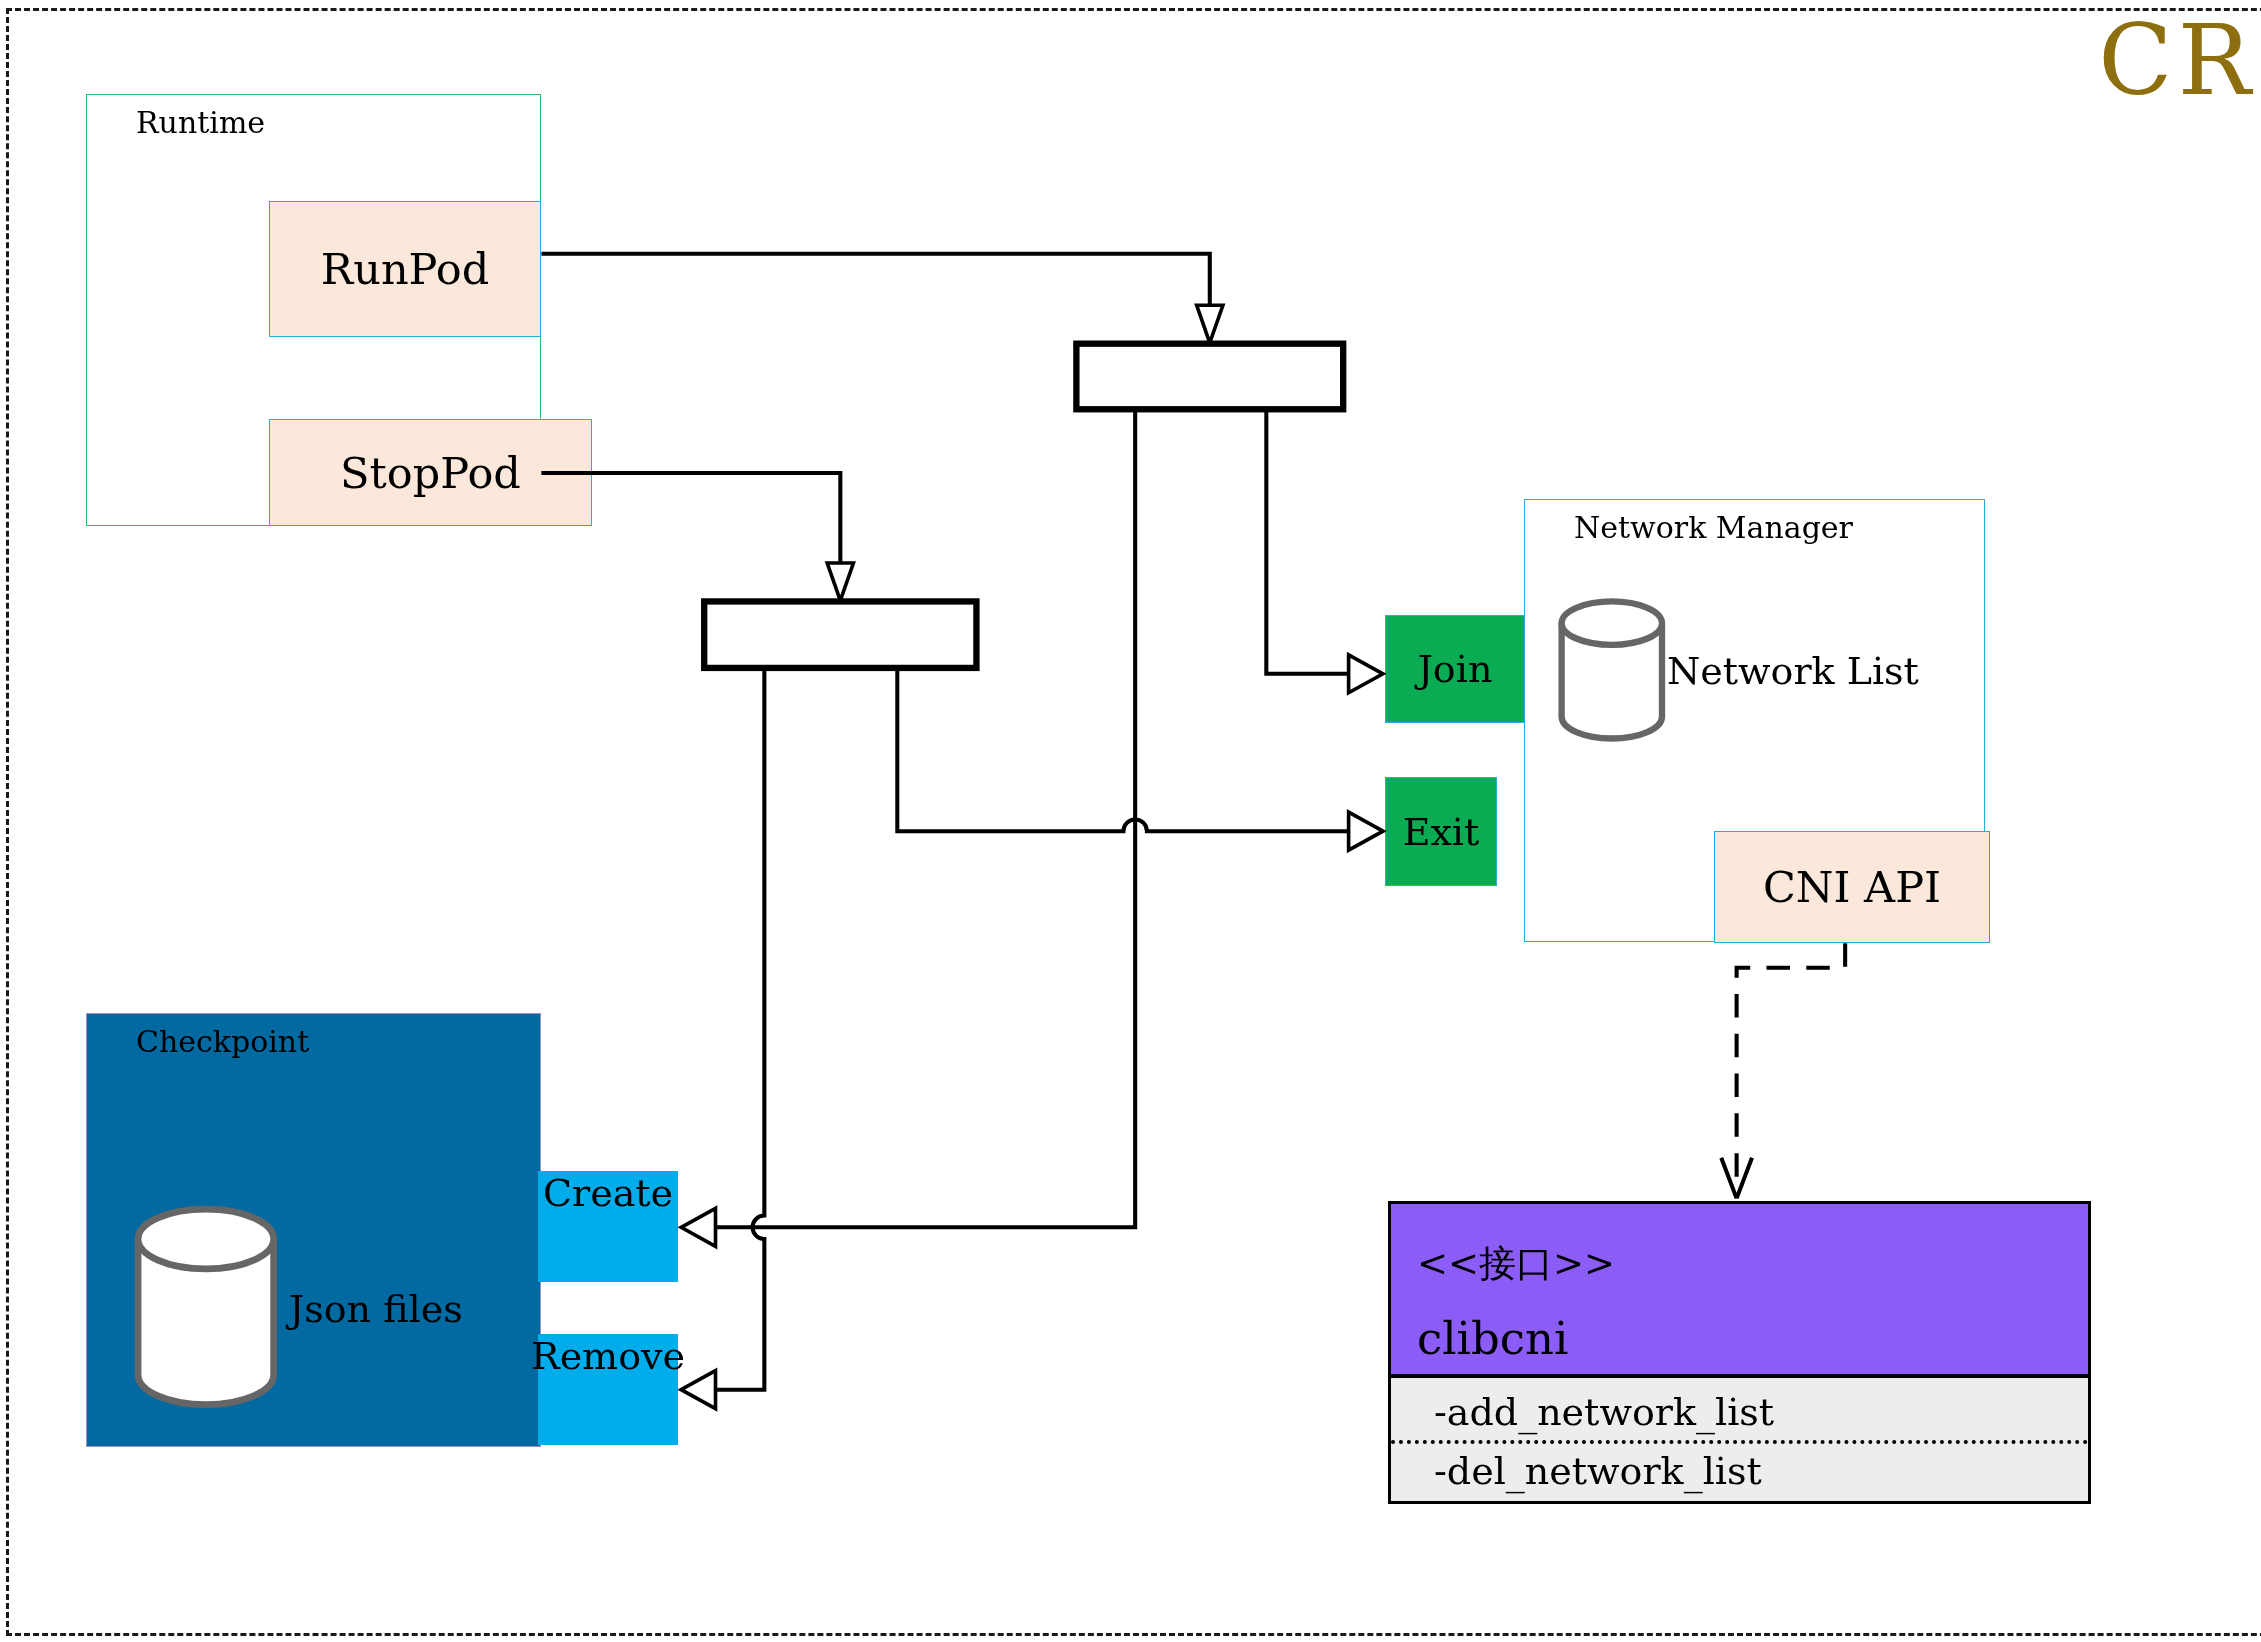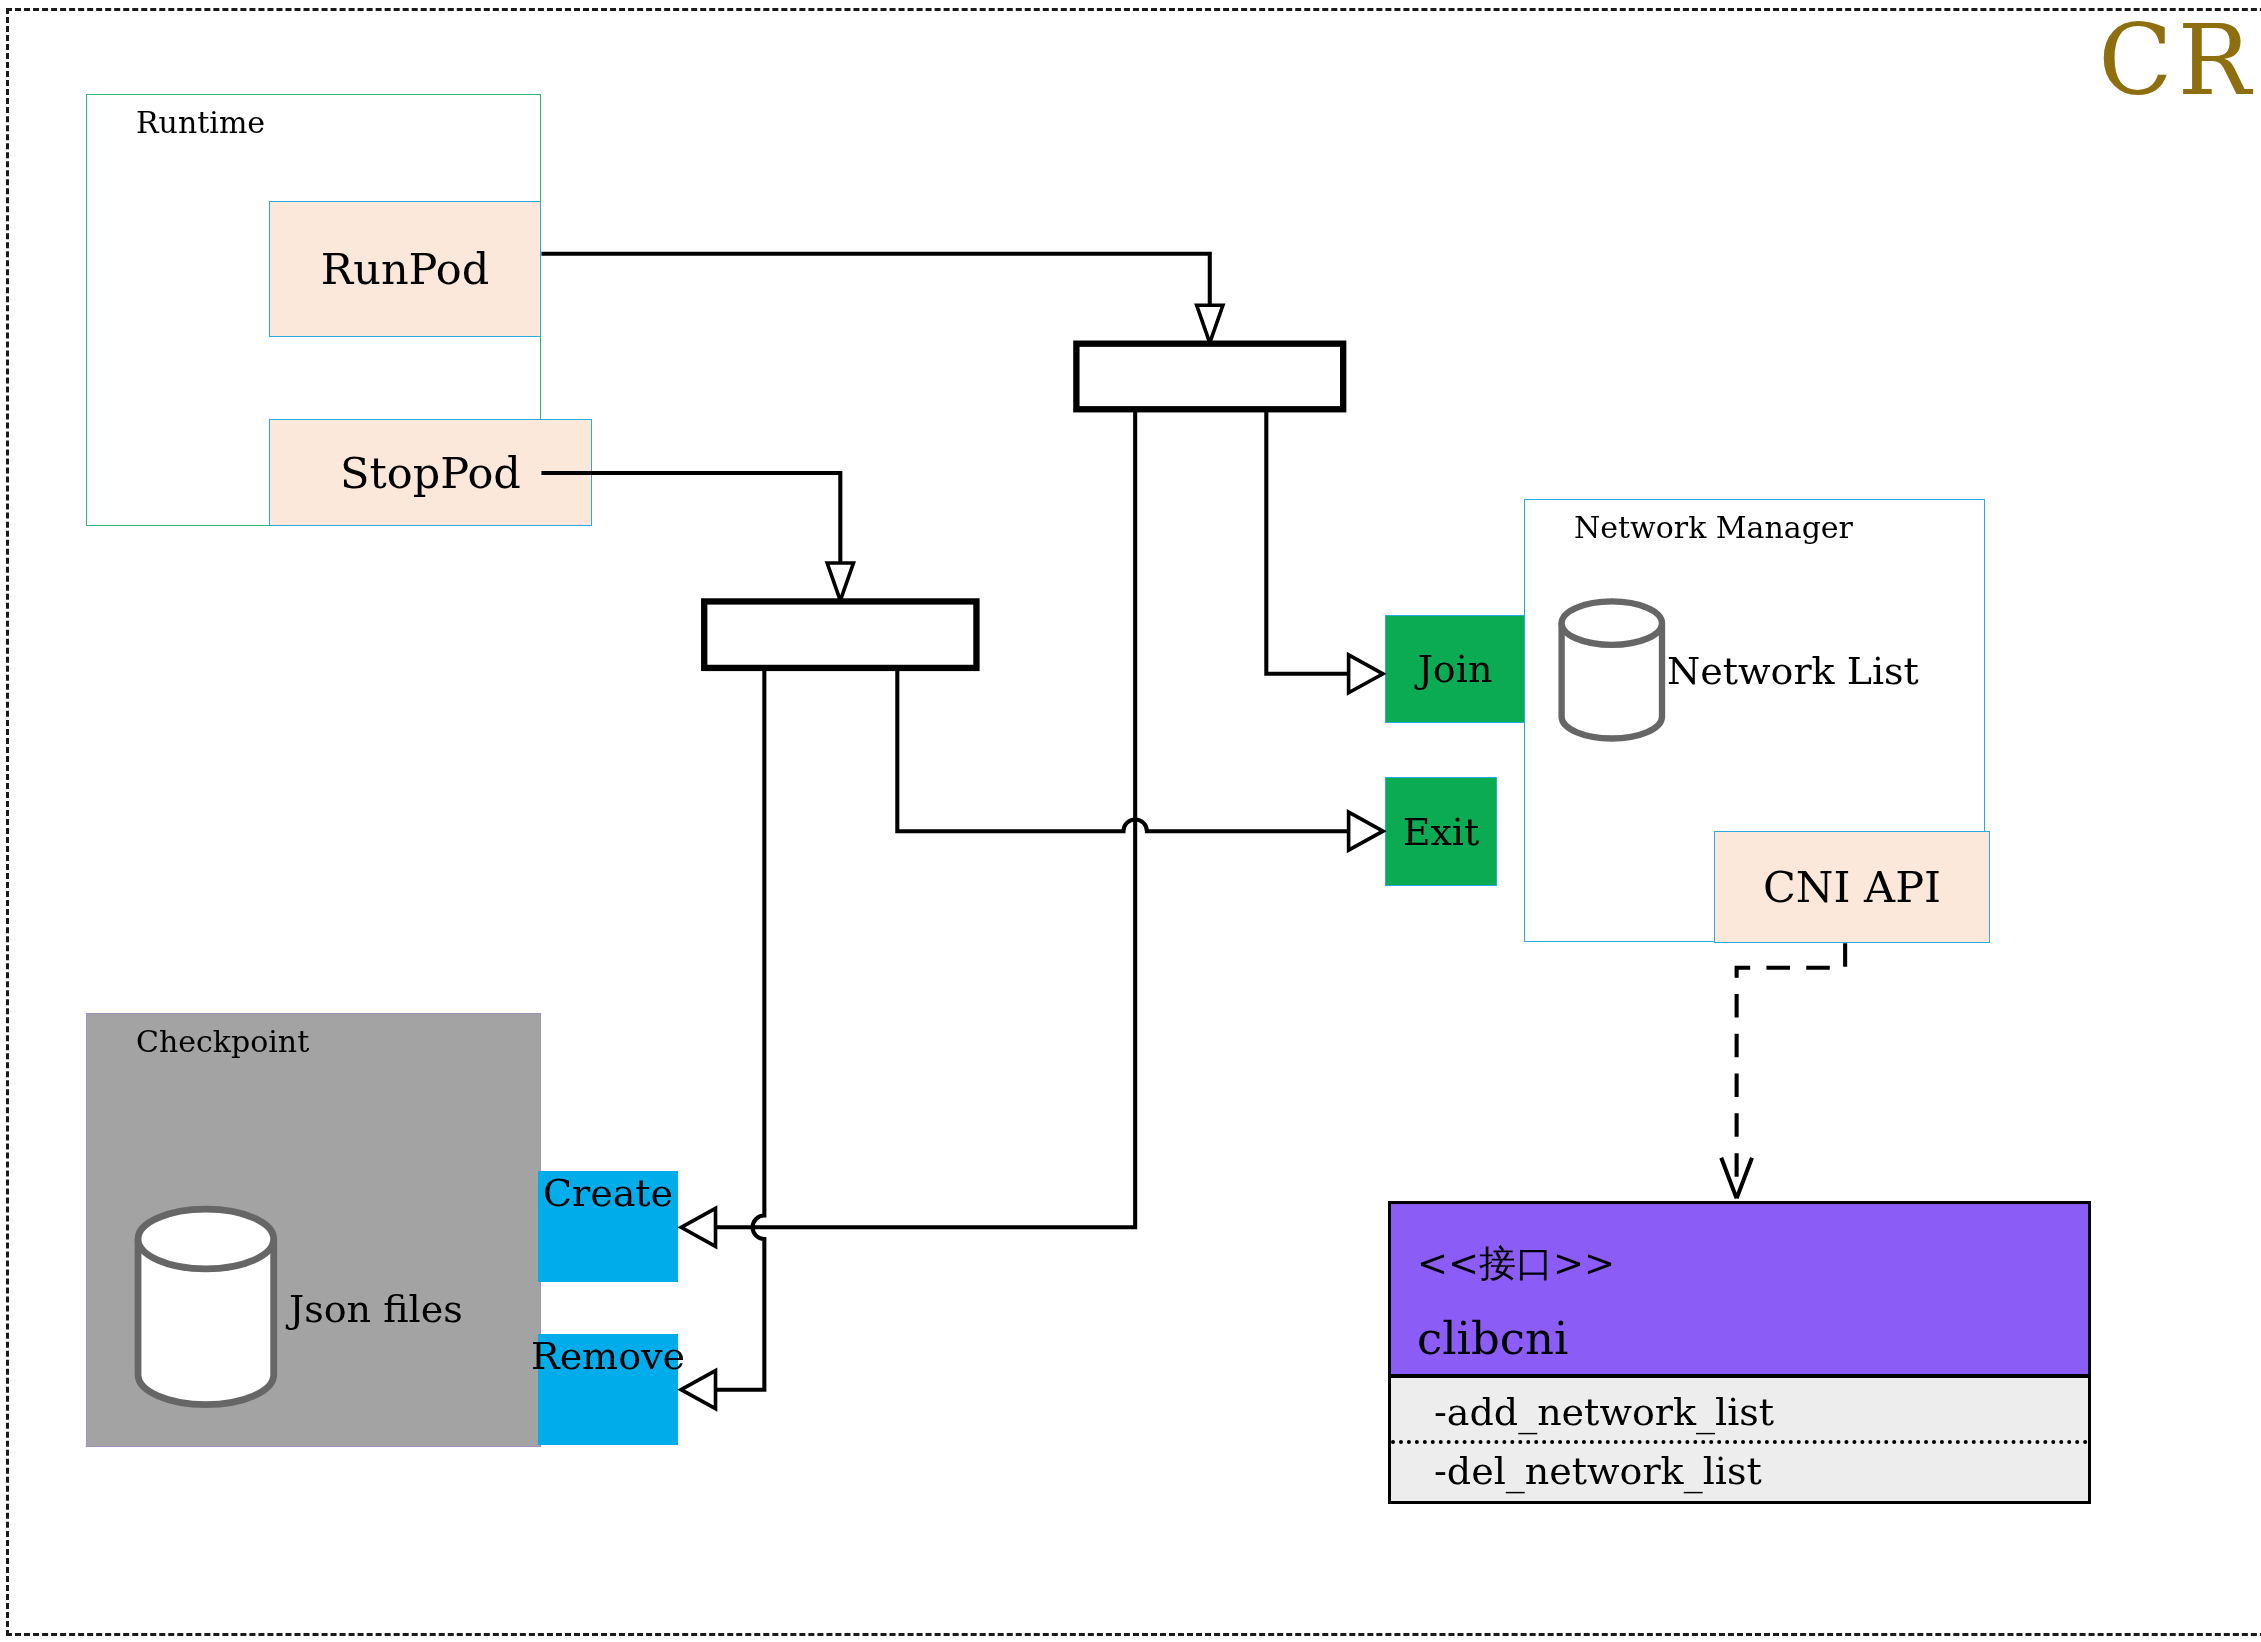--- a/index.html
+++ b/index.html
@@ -20,21 +20,21 @@
     font-size:97px;line-height:1.1;
     letter-spacing:5.4px;
   }
   .box{position:absolute;box-sizing:border-box;}
   .runtime{
     left:86px;top:94px;width:455px;height:432px;
     border:1.8px solid #2eb873;background:#ffffff;
   }
   .checkpoint{
     left:86px;top:1013px;width:455px;height:434px;
-    border:1.8px solid #a18fc0;background:#a3a3a3;
+    border:1.8px solid #a18fc0;background:#0369a1;
   }
   .netmgr{
     left:1524px;top:499px;width:461px;height:443px;
     border:1.8px solid #29abe2;background:#ffffff;
   }
   .container-label{
     position:absolute;left:17px;top:10px;
     font-size:30px;white-space:nowrap;margin-left:32px;
   }
   .peach{

